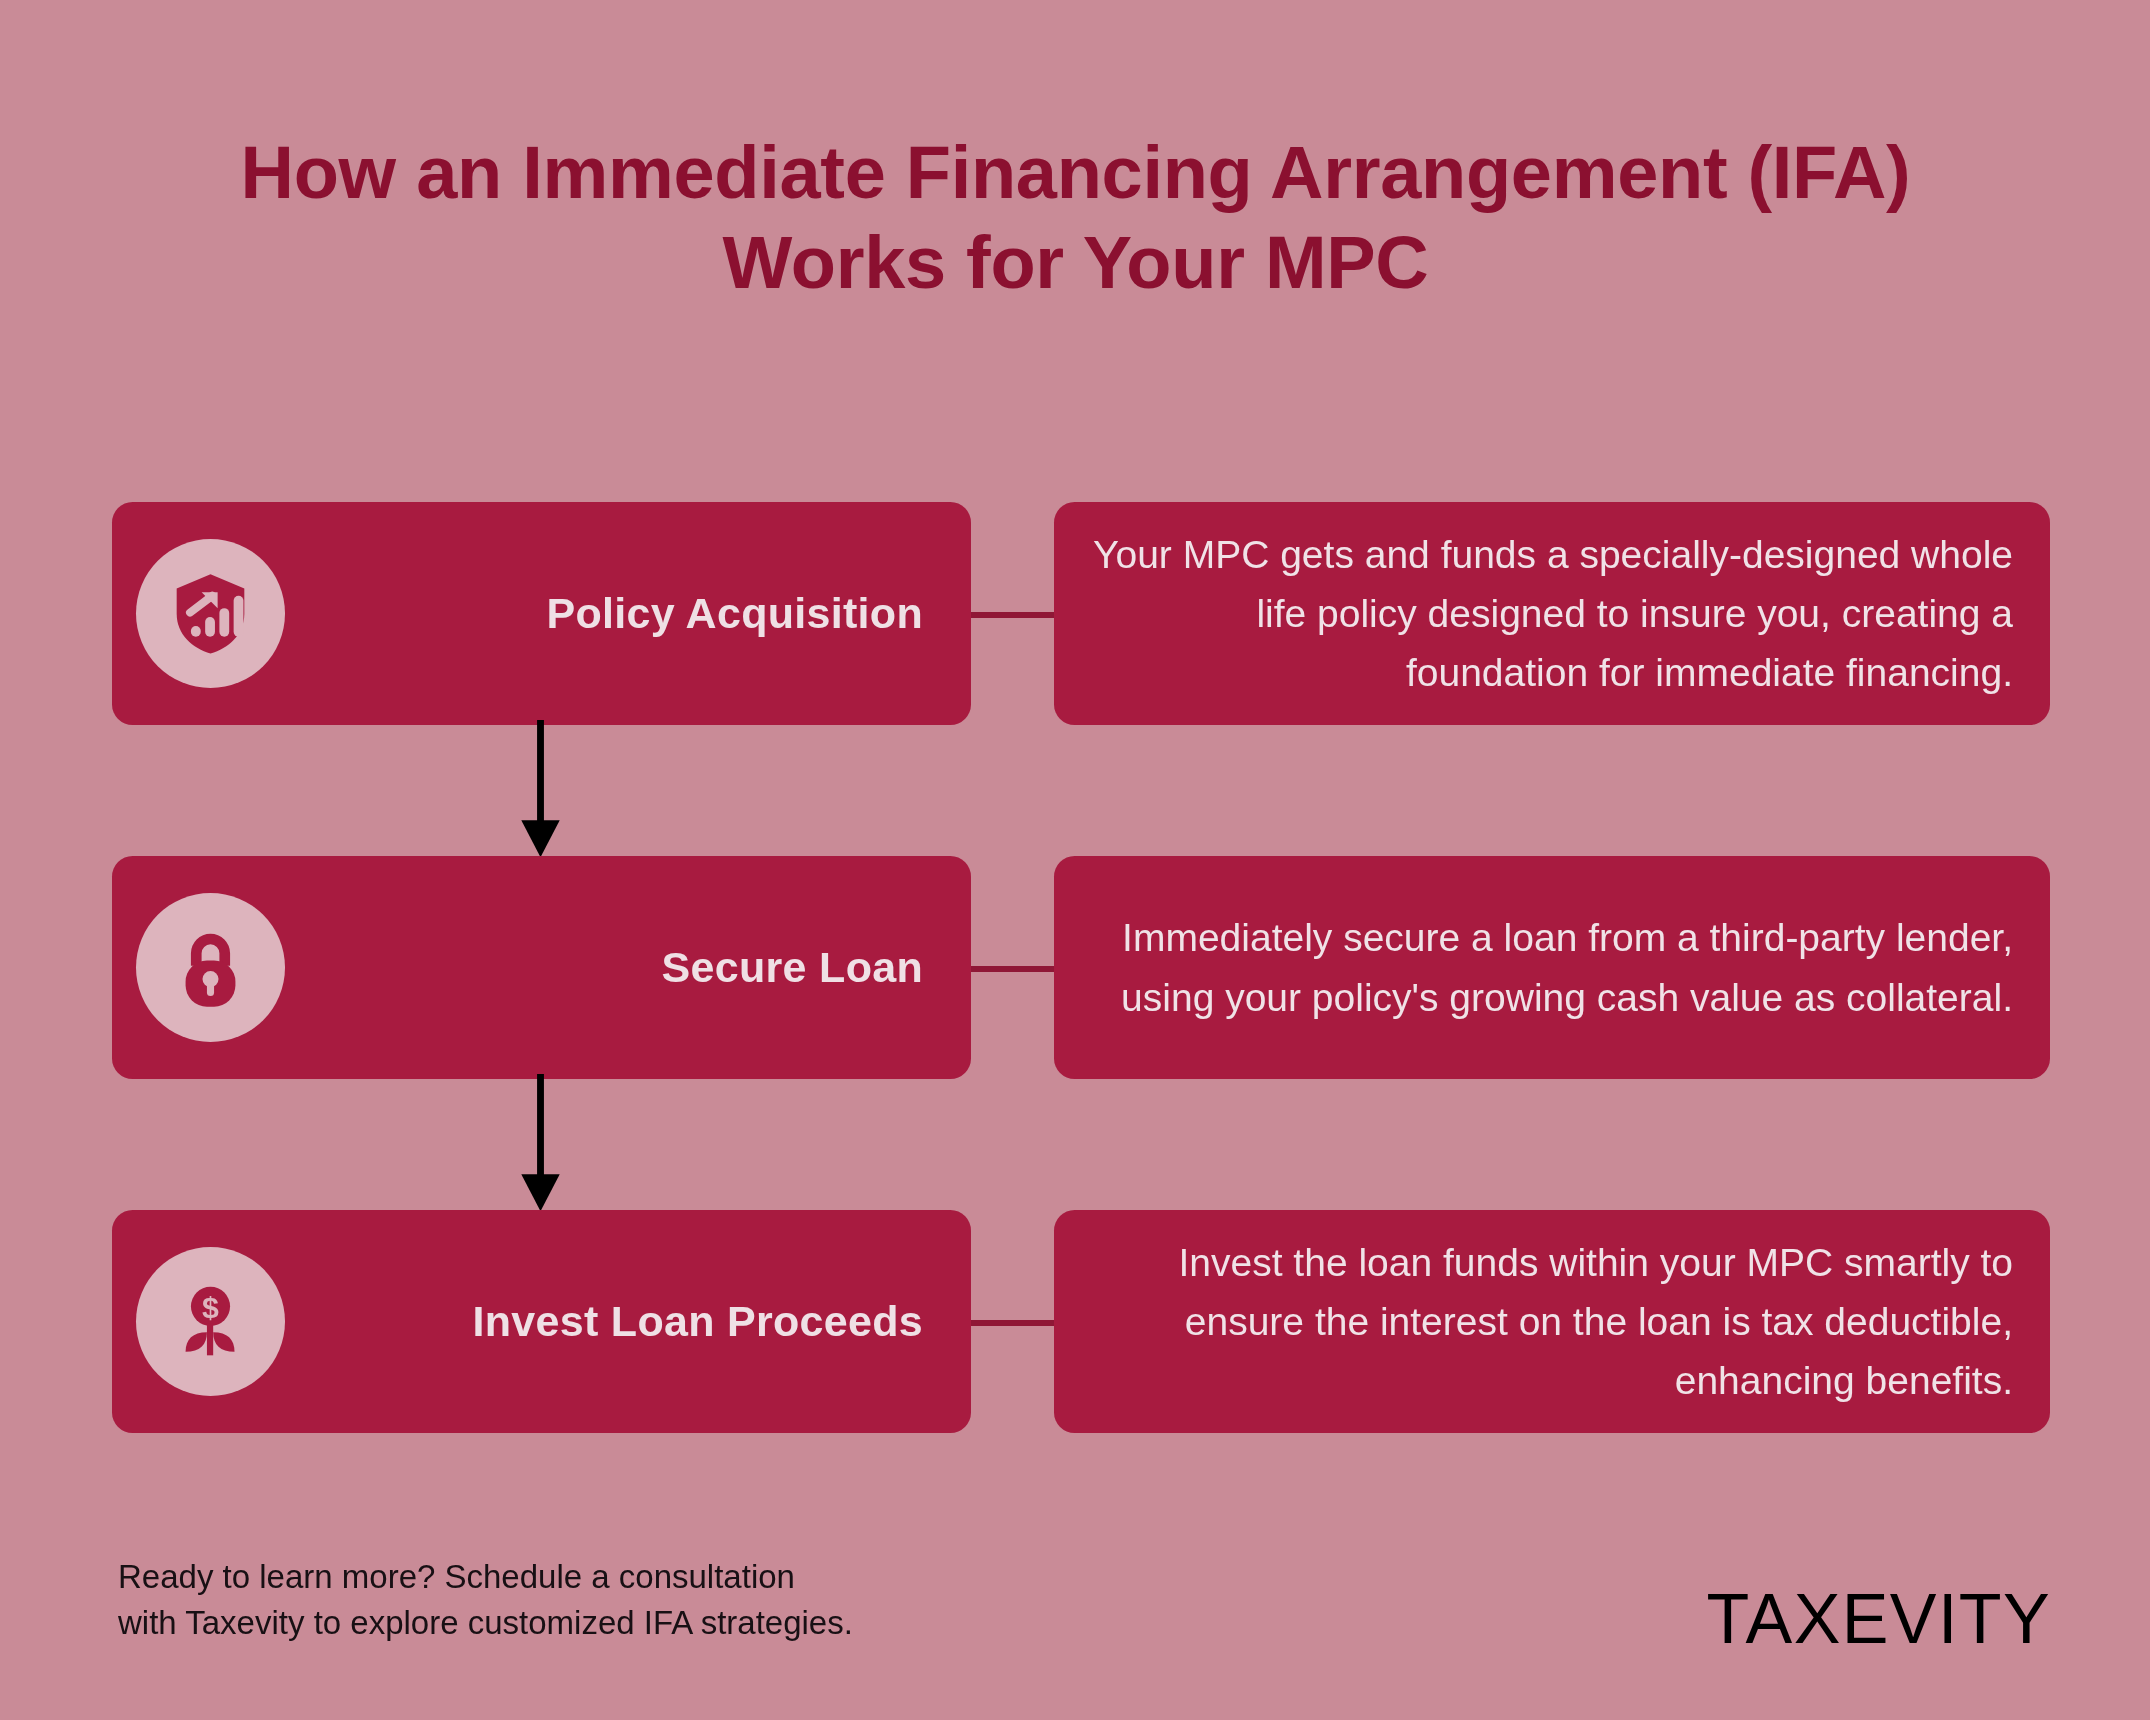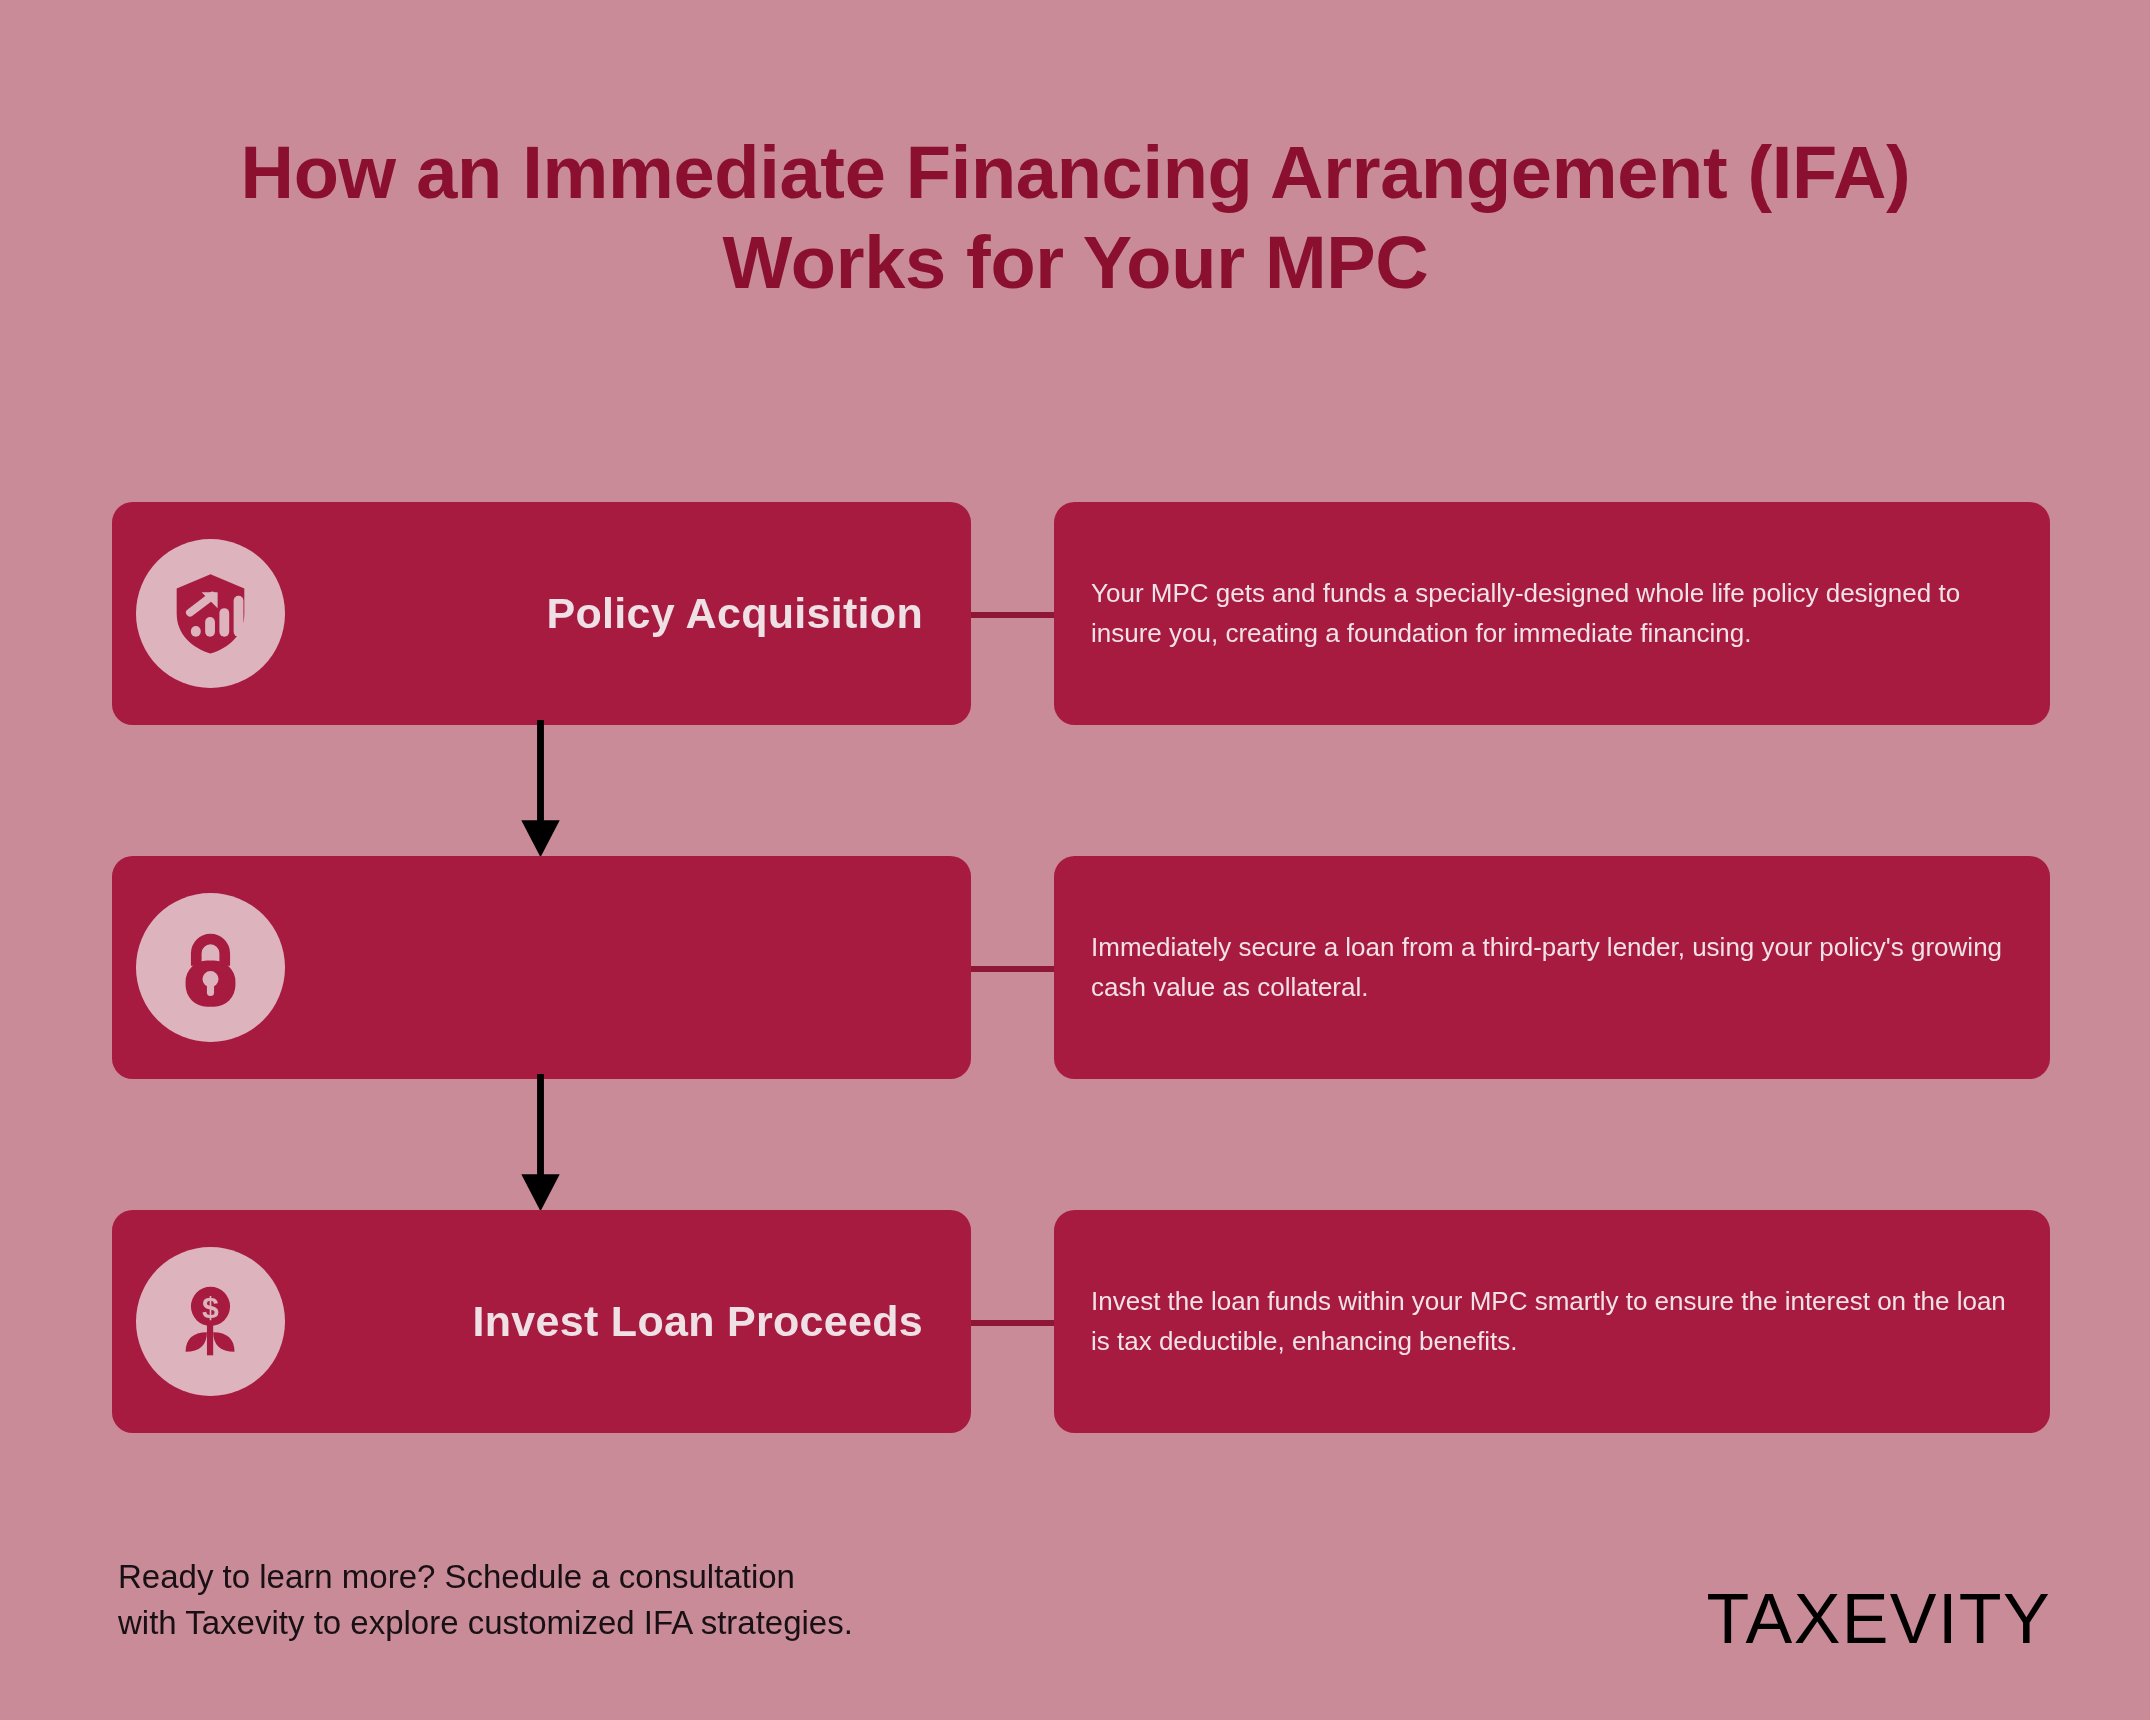--- a/index.html
+++ b/index.html
@@ -83,24 +83,25 @@
     position:absolute;
     left:1054px; top:0;
     width:996px; height:223px;
     background:#A81B40;
     border-radius:20.6px;
     display:flex;
     align-items:center;
     padding:0 37px;
   }
   .desc-text {
-    font-size:26px;
+    font-size:39px;
     font-weight:400;
     color:#F0E2E7;
     line-height:1.52;
+    text-align:right;
   }
 
   
   .arrow { position:absolute; left:513px; width:55px; height:140px; }
   #arrow0 { top:680px; }
   #arrow1 { top:1034px; }
   .arrow svg { display:block; width:55px; height:140px; }
 
   
   .footer { position:absolute; left:0; top:1504px; width:2151px; height:158px; }
@@ -162,20 +163,21 @@
   <div class="row" id="row1">
     <div class="step-card">
       <div class="icon-badge">
         <svg viewBox="0 0 100 100" aria-hidden="true">
           <path d="M28 48 L28 34 A22 22 0 0 1 72 34 L72 48 L60 48 L60 34 A10 10 0 0 0 40 34 L40 48 Z" fill="#A81B40"></path>
           <rect x="22" y="42" width="56" height="52" rx="24" fill="#A81B40"></rect>
           <circle cx="50" cy="63" r="9" fill="#DDB4BD"></circle>
           <rect x="46" y="63" width="8" height="19" rx="4" fill="#DDB4BD"></rect>
         </svg>
       </div>
+      <div class="step-title">Secure Loan</div>
     </div>
     <div class="connector"></div>
     <div class="desc-card">
       <div class="desc-text">Immediately secure a loan from a third-party lender, using your policy's growing cash value as collateral.</div>
     </div>
   </div>
 
   <div class="arrow" id="arrow1">
     <svg viewBox="0 0 80 204" aria-hidden="true">
       <rect x="35" y="0" width="10" height="150" fill="#000000"></rect>

